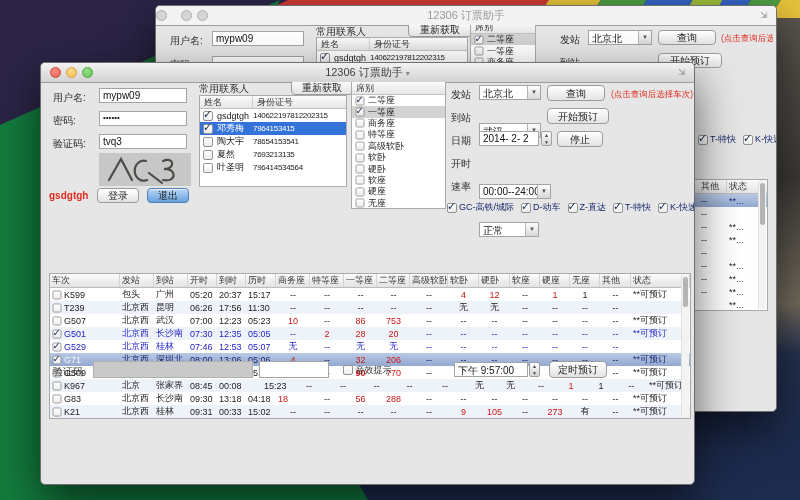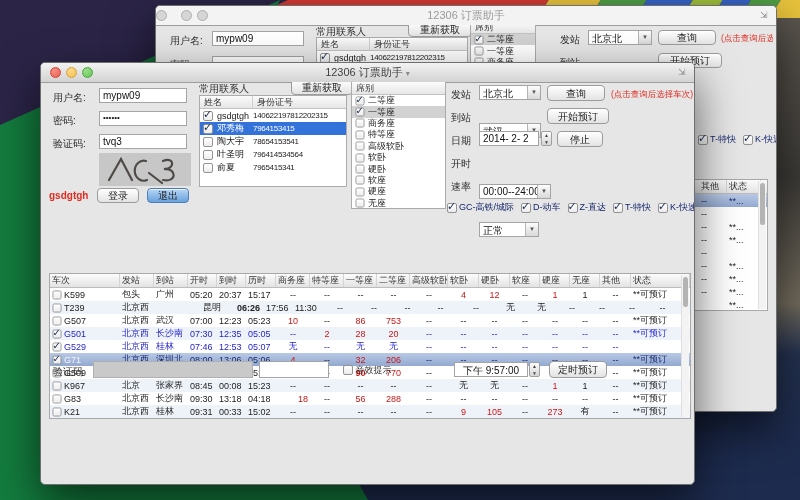--- a/index.html
+++ b/index.html
@@ -282,27 +282,27 @@
             <span class="cname">邓秀梅</span>
             <span class="cid">7964153415</span>
           </div>
           <div class="crow">
             <span class="cb"></span>
             <span class="cname">陶大宇</span>
             <span class="cid">78654153541</span>
           </div>
           <div class="crow">
             <span class="cb"></span>
+            <span class="cname">夏然</span>
+            <span class="cid">7693213135</span>
+          </div>
+          <div class="crow">
+            <span class="cb"></span>
             <span class="cname">叶圣明</span>
             <span class="cid">796414534564</span>
-          </div>
-          <div class="crow">
-            <span class="cb"></span>
-            <span class="cname">俞夏</span>
-            <span class="cid">7965415341</span>
           </div>
         </div>
     </div>
 
     <div class="panelbox abs" style="left:310px;top:-1px;width:95px;height:128px;">
       <div class="phead" style="height:12px;line-height:12px;padding-left:4px;">席别</div>
       <div>
           <div class="srow">
             <span class="cb on"></span>
             <span>二等座</span>
@@ -435,22 +435,22 @@
             <span class="tcell red" style="width: 31px; text-align: center;">12</span>
             <span class="tcell" style="width: 30px; text-align: center;">--</span>
             <span class="tcell red" style="width: 30px; text-align: center;">1</span>
             <span class="tcell" style="width: 30px; text-align: center;">1</span>
             <span class="tcell" style="width: 31px; text-align: center;">--</span>
             <span class="tcell" style="flex: 1 1 0%;">**可预订</span>
           </div>
           <div class="trow zebra">
             <span class="tcell" style="width: 70px;"><span class="cb"></span><span class="train-no">T239</span></span>
             <span class="tcell" style="width: 34px;">北京西</span>
-            <span class="tcell" style="width: 34px; margin-left: 47px;">昆明</span>
-            <span class="tcell" style="width: 29px; font-weight: bold;">06:26</span>
+            <span class="tcell" style="width: 34px;">昆明</span>
+            <span class="tcell" style="width: 29px;">06:26</span>
             <span class="tcell" style="width: 29px;">17:56</span>
             <span class="tcell" style="width: 30px;">11:30</span>
             <span class="tcell" style="width: 34px; text-align: center;">--</span>
             <span class="tcell" style="width: 34px; text-align: center;">--</span>
             <span class="tcell" style="width: 33px; text-align: center;">--</span>
             <span class="tcell" style="width: 33px; text-align: center;">--</span>
             <span class="tcell" style="width: 38px; text-align: center;">--</span>
             <span class="tcell" style="width: 31px; text-align: center;">无</span>
             <span class="tcell" style="width: 31px; text-align: center;">无</span>
             <span class="tcell" style="width: 30px; text-align: center;">--</span>
@@ -558,42 +558,42 @@
             <span class="tcell" style="width: 30px; text-align: center;">--</span>
             <span class="tcell" style="width: 31px; text-align: center;">--</span>
             <span class="tcell" style="flex: 1 1 0%;">**可预订</span>
           </div>
           <div class="trow zebra">
             <span class="tcell" style="width: 70px;"><span class="cb"></span><span class="train-no">K967</span></span>
             <span class="tcell" style="width: 34px;">北京</span>
             <span class="tcell" style="width: 34px;">张家界</span>
             <span class="tcell" style="width: 29px;">08:45</span>
             <span class="tcell" style="width: 29px;">00:08</span>
-            <span class="tcell" style="width: 30px;">15:23</span>
+            <span class="tcell" style="width: 30px; margin-left: 16px;">15:23</span>
             <span class="tcell" style="width: 34px; text-align: center;">--</span>
             <span class="tcell" style="width: 34px; text-align: center;">--</span>
             <span class="tcell" style="width: 33px; text-align: center;">--</span>
             <span class="tcell" style="width: 33px; text-align: center;">--</span>
             <span class="tcell" style="width: 38px; text-align: center;">--</span>
             <span class="tcell" style="width: 31px; text-align: center;">无</span>
             <span class="tcell" style="width: 31px; text-align: center;">无</span>
             <span class="tcell" style="width: 30px; text-align: center;">--</span>
             <span class="tcell red" style="width: 30px; text-align: center;">1</span>
             <span class="tcell" style="width: 30px; text-align: center;">1</span>
             <span class="tcell" style="width: 31px; text-align: center;">--</span>
             <span class="tcell" style="flex: 1 1 0%;">**可预订</span>
           </div>
           <div class="trow">
             <span class="tcell" style="width: 70px;"><span class="cb"></span><span class="train-no">G83</span></span>
             <span class="tcell" style="width: 34px;">北京西</span>
             <span class="tcell" style="width: 34px;">长沙南</span>
             <span class="tcell" style="width: 29px;">09:30</span>
             <span class="tcell" style="width: 29px;">13:18</span>
             <span class="tcell" style="width: 30px;">04:18</span>
-            <span class="tcell red" style="width: 34px; text-align: right;">18</span>
+            <span class="tcell red" style="width: 34px; text-align: left;">18</span>
             <span class="tcell" style="width: 34px; text-align: center;">--</span>
             <span class="tcell red" style="width: 33px; text-align: center;">56</span>
             <span class="tcell red" style="width: 33px; text-align: center;">288</span>
             <span class="tcell" style="width: 38px; text-align: center;">--</span>
             <span class="tcell" style="width: 31px; text-align: center;">--</span>
             <span class="tcell" style="width: 31px; text-align: center;">--</span>
             <span class="tcell" style="width: 30px; text-align: center;">--</span>
             <span class="tcell" style="width: 30px; text-align: center;">--</span>
             <span class="tcell" style="width: 30px; text-align: center;">--</span>
             <span class="tcell" style="width: 31px; text-align: center;">--</span>
@@ -627,18 +627,18 @@
         </div>
       <div class="sbar">
           <div class="sthumb" style="top:2px;height:30px;"></div>
         </div>
     </div>
 
     <span class="lbl abs" style="left:12px;top:283px;">验证码</span>
     <div class="abs" style="left:52px;top:279px;width:160px;height:17px;background:#c9c9c9;border:1px solid #b0b0b0;box-sizing:border-box;"></div>
     <div class="input abs" style="left:218px;top:279px;width:70px;height:17px;"></div>
     <span class="abs" style="left:302px;top:282px;font-size:9px;color:#2c2c2c;"><span class="cb"></span> <span>音效提示</span></span>
-    <div class="input abs" style="left:413px;top:280px;width:74px;height:15px;text-align:center;">下午 9:57:00</div>
+    <div class="input abs" style="left:413px;top:280px;width:74px;height:15px;text-align:left;">下午 9:57:00</div>
     <div class="stepper abs" style="left:488px;top:280px;">▲<br>▼</div>
     <div class="btn abs" style="left:508px;top:279px;width:58px;height:17px;line-height:16px;">定时预订</div>
 
   </div>
 </div>
 
 </body></html>

